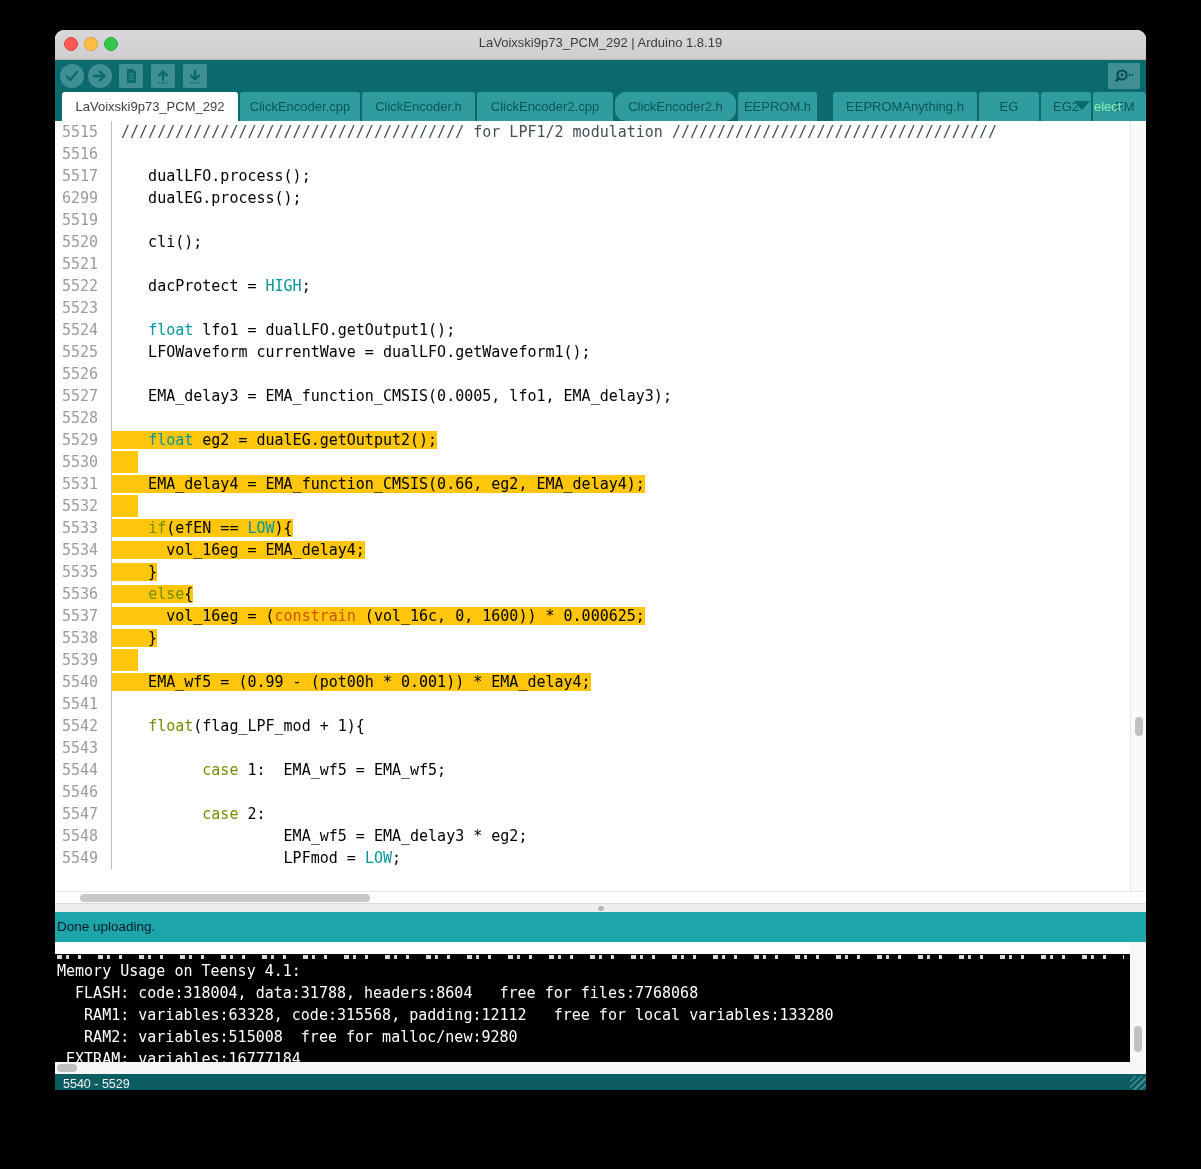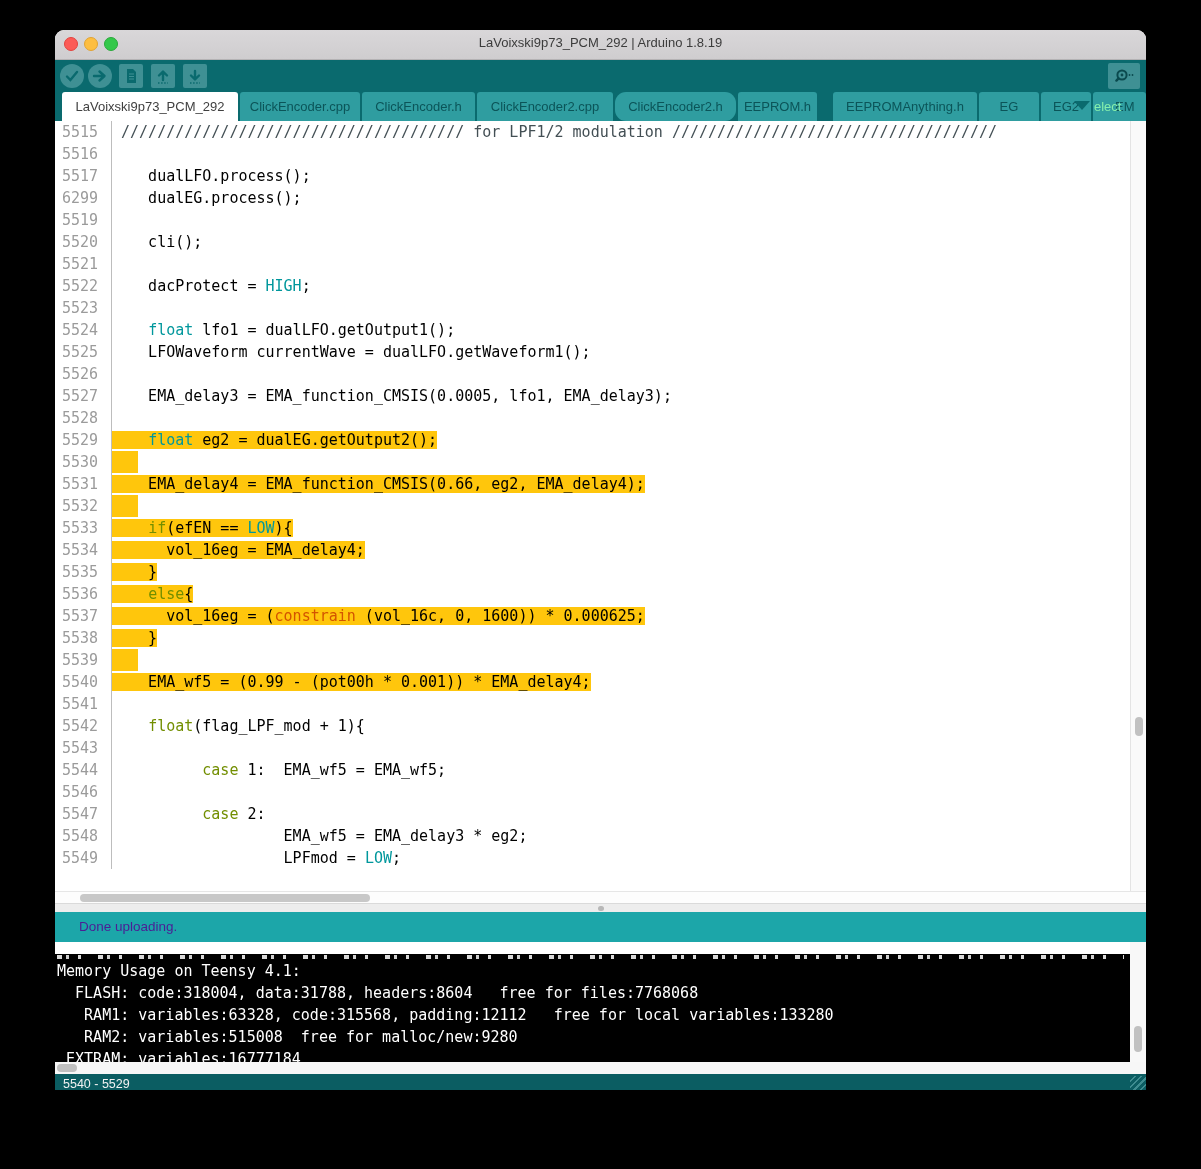--- a/index.html
+++ b/index.html
@@ -53,22 +53,22 @@
     border-left:1px solid #e4e4e4;box-sizing:border-box;}
   #v-thumb{position:absolute;left:4px;top:596px;width:8px;height:19px;background:#c1c1c1;border-radius:4px;}
   #h-scroll{position:absolute;left:0;bottom:0;width:100%;height:12px;background:#fdfdfd;
     border-top:1px solid #e6e6e6;box-sizing:border-box;}
   #h-thumb{position:absolute;left:25px;top:2px;width:290px;height:8px;background:#c8c8c8;border-radius:4px;}
   
   #splitter{position:relative;height:9px;background:#ededed;border-top:1px solid #dadada;box-sizing:border-box;}
   #splitter-dot{position:absolute;left:50%;top:2px;width:6px;height:5px;margin-left:-3px;
     background:#b8b8b8;border-radius:3px;}
   
-  #donebar{height:30px;background:#1ca6a9;color:#4c1d95;font-size:13.5px;line-height:30px;
-    padding-left:24px;box-sizing:border-box;}
+  #donebar{height:30px;background:#1ca6a9;color:#0f172a;font-size:13.5px;line-height:30px;
+    padding-left:2px;box-sizing:border-box;}
   
   #console-wrap{position:relative;height:120px;}
   #console{position:absolute;left:0;top:0;right:16px;bottom:0;background:#000;overflow:hidden;
     font-family:"DejaVu Sans Mono",monospace;font-size:15px;color:#fff;margin-top:12px;}
   .clipped-line{height:4px;margin:1px 6px 1px 2px;
     background:repeating-linear-gradient(90deg,#d8d8d8 0 5px,transparent 5px 9px,#cfcfcf 9px 12px,
       transparent 12px 21px,#d8d8d8 21px 24px,transparent 24px 41px);}
   .con-line{height:22px;line-height:22px;white-space:pre;padding-left:2px;}
   #con-vscroll{position:absolute;right:0;top:0;width:16px;bottom:0;background:#f8f8f8;}
   #con-vthumb{position:absolute;left:4px;bottom:10px;width:8px;height:26px;background:#c1c1c1;border-radius:4px;}

